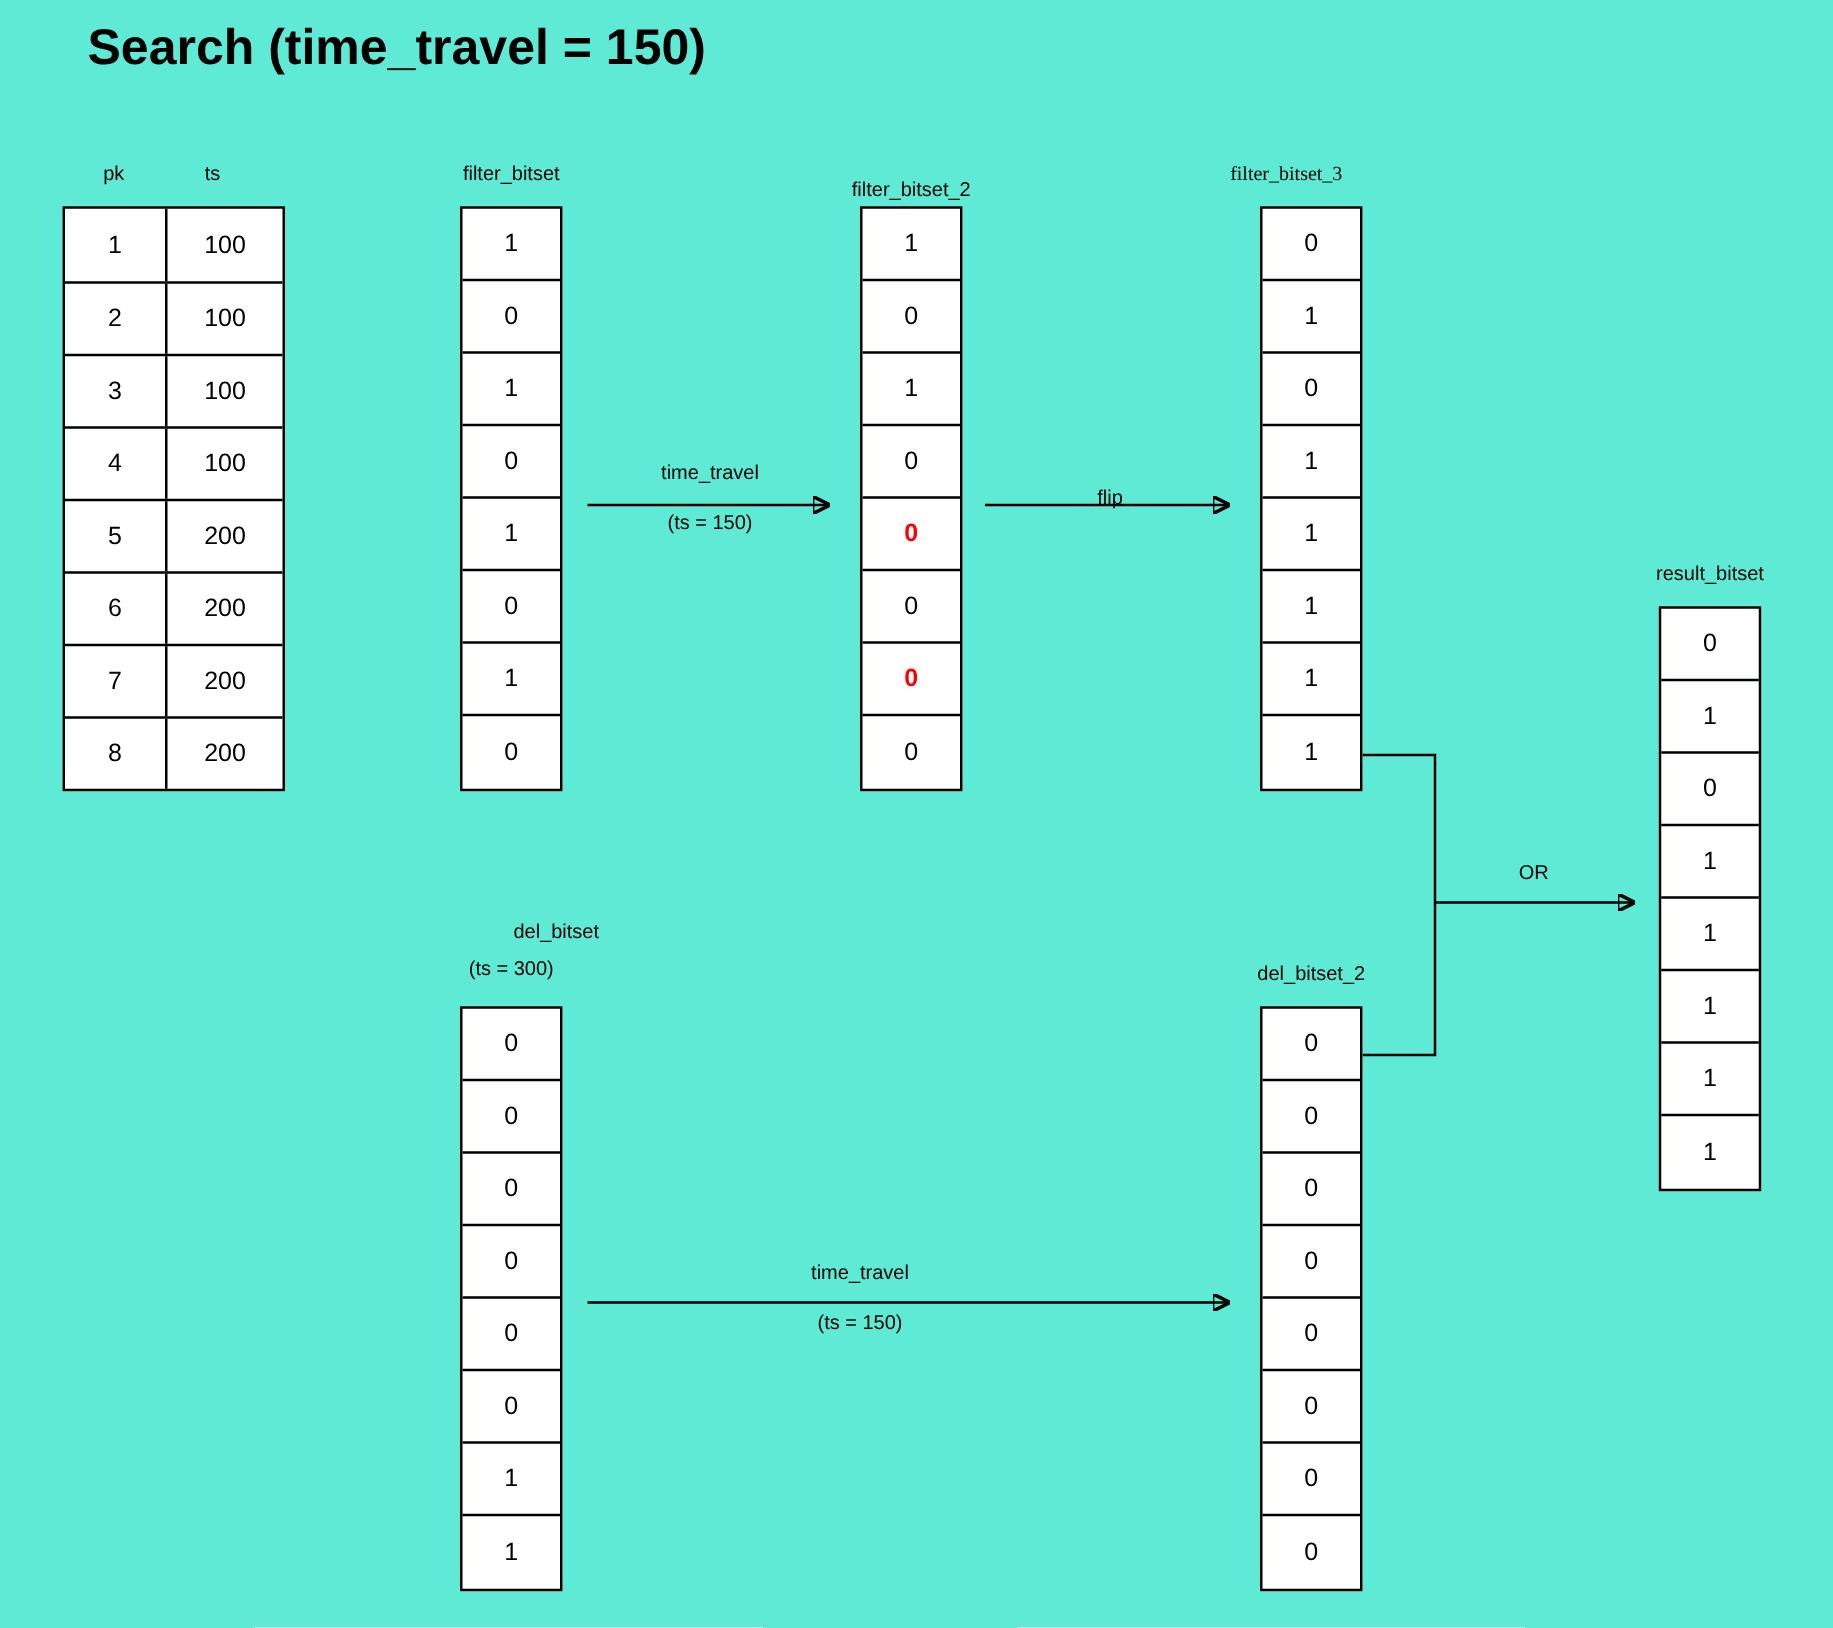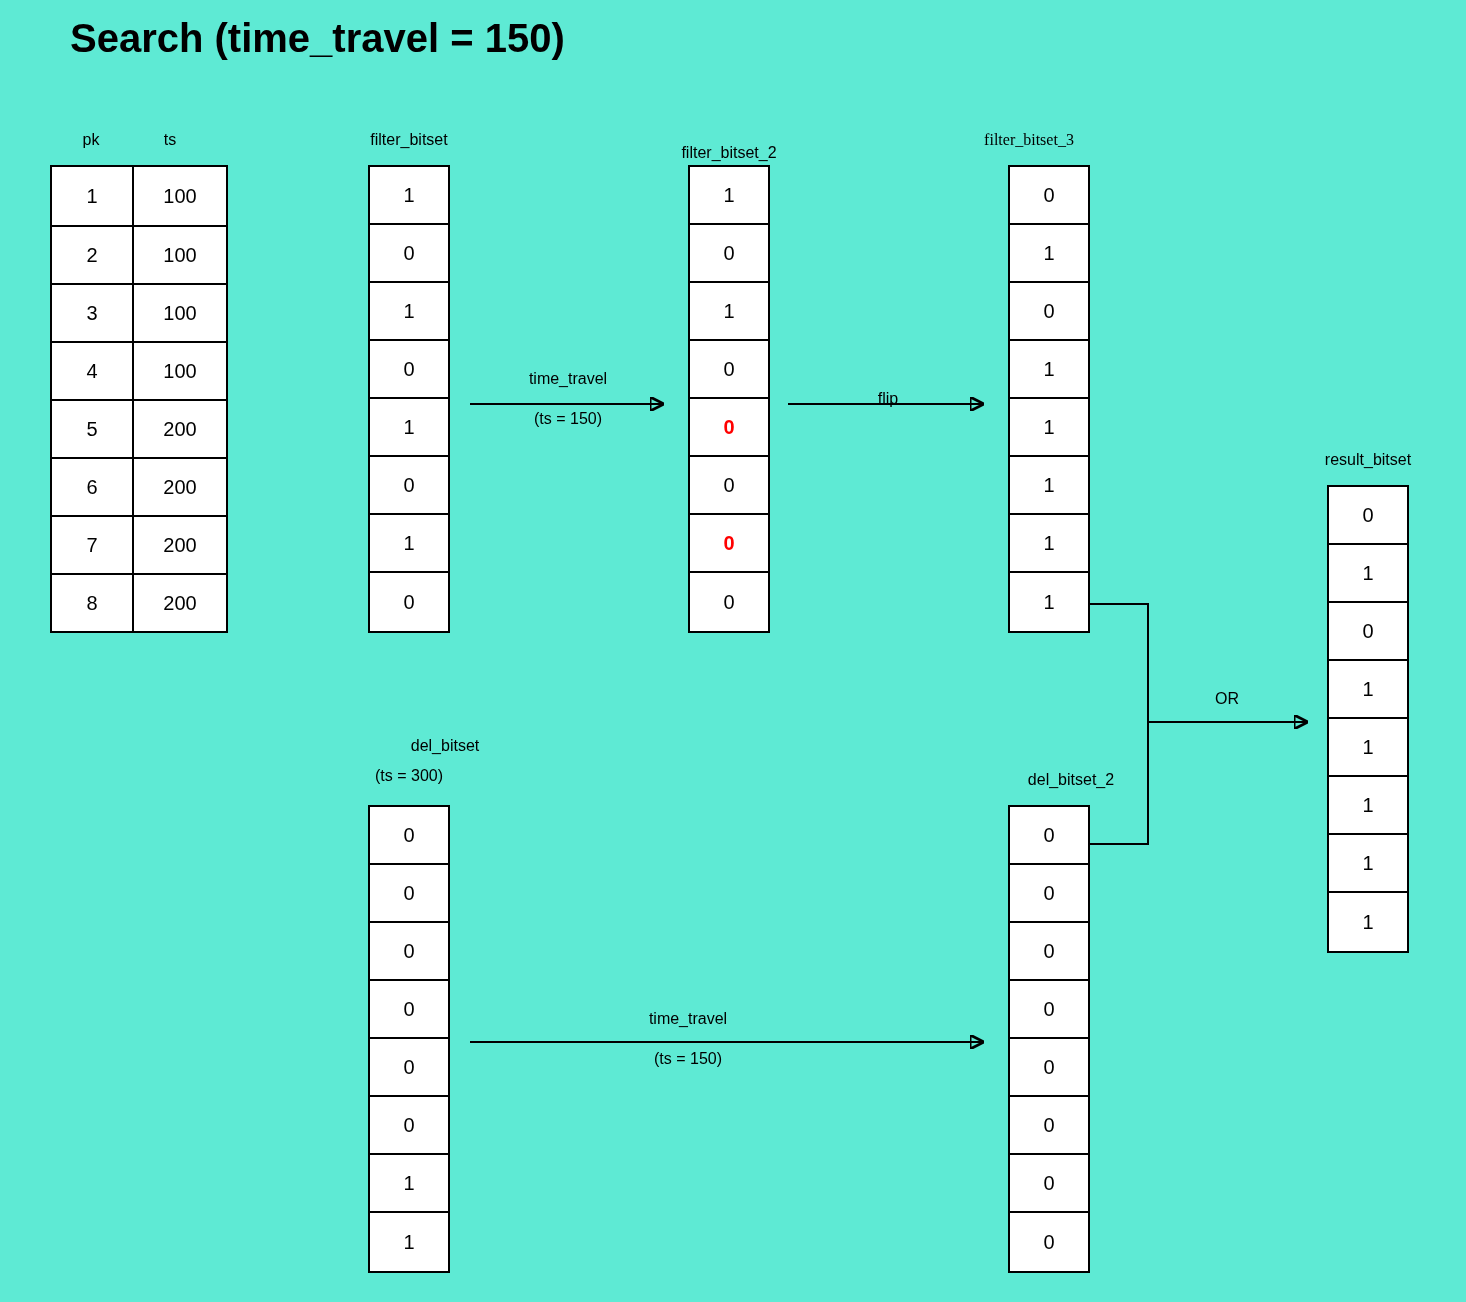--- a/index.html
+++ b/index.html
@@ -139,21 +139,21 @@
       <div class="cell">0</div>
       <div class="cell">0</div>
       <div class="cell">0</div>
       <div class="cell">0</div>
       <div class="cell">0</div>
       <div class="cell">0</div>
       <div class="cell">1</div>
       <div class="cell">1</div>
     </div>
 
-  <div class="col-label" style="left:1071px; top:771px;">del_bitset_2</div>
+  <div class="col-label" style="left:1049px; top:771px;">del_bitset_2</div>
   <div class="bitset" style="left:1008px; top:805px;">
       <div class="cell">0</div>
       <div class="cell">0</div>
       <div class="cell">0</div>
       <div class="cell">0</div>
       <div class="cell">0</div>
       <div class="cell">0</div>
       <div class="cell">0</div>
       <div class="cell">0</div>
     </div>

